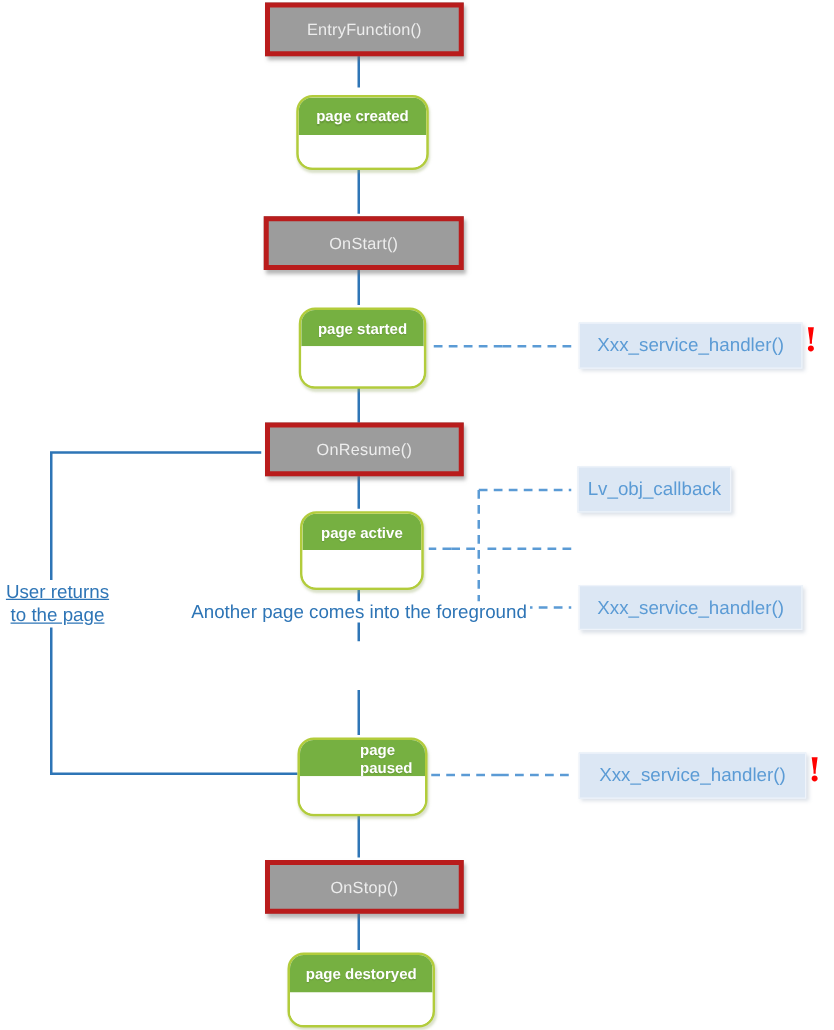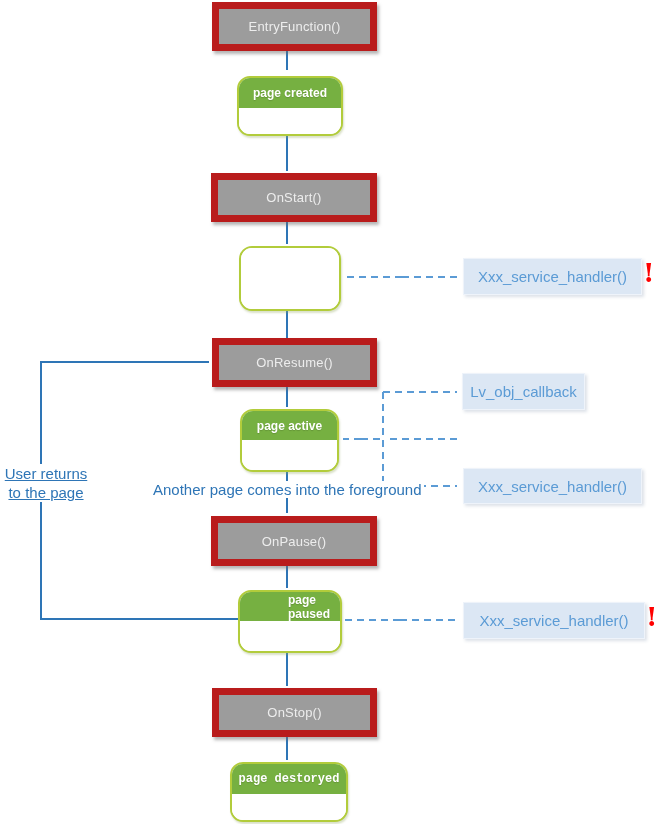--- a/index.html
+++ b/index.html
@@ -6,21 +6,21 @@
   .canvas{
     position:relative;width:667px;height:824px;background:#ffffff;
     font-family:"Liberation Sans",sans-serif;overflow:hidden;
   }
   .connectors{position:absolute;left:0;top:0;width:667px;height:824px;}
   .connectors path{fill:none;}
   .solidline{stroke:#2E75B6;stroke-width:2;}
   .dashline{stroke:#5B9BD5;stroke-width:2;stroke-dasharray:7 5;}
 
   .proc{
-    position:absolute;background:#9C9C9C;border:7px solid #b91c1c;
+    position:absolute;background:#9C9C9C;border:4px solid #b91c1c;
     box-shadow:2px 3px 3px rgba(110,110,110,.5);
     color:#EDEDED;font-size:13px;letter-spacing:.2px;
     display:flex;align-items:center;justify-content:center;
   }
   .state{
     position:absolute;border:2px solid #B2CC3B;border-radius:13px;
     background:#ffffff;overflow:hidden;
     box-shadow:1px 2px 2px rgba(150,170,100,.35);
     display:flex;flex-direction:column;
   }
@@ -81,39 +81,39 @@
     <path class="dashline" d="M383 392 L457 392" marker-end="url(#mD)"></path>
     <path class="dashline" d="M390 439 L457 439" marker-end="url(#mD)"></path>
     <path class="dashline" d="M383 486 L457 486" marker-end="url(#mD)"></path>
     <path class="dashline" d="M400 620 L344 620" marker-end="url(#mD)"></path>
     <path class="dashline" d="M400 620 L460 620" marker-end="url(#mD)"></path>
   </svg>
 
   <div class="proc" style="left:212px;top:2px;width:151px;height:35px;">EntryFunction()</div>
   <div class="proc" style="left:211px;top:173px;width:152px;height:35px;">OnStart()</div>
   <div class="proc" style="left:212px;top:338px;width:151px;height:35px;">OnResume()</div>
-  <div class="proc" style="left:211px;top:516px;width:152px;height:36px;">OnPause()</div>
   <div class="proc" style="left:212px;top:688px;width:151px;height:35px;">OnStop()</div>
 
   <div class="state" style="left:237px;top:76px;width:102px;height:56px;">
     <div class="state-header" style="height:30px;">page created</div>
     <div class="state-body"></div>
   </div>
   <div class="state" style="left:239px;top:246px;width:98px;height:61px;">
+    <div class="state-header" style="height:29px;">page started</div>
     <div class="state-body"></div>
   </div>
   <div class="state" style="left:240px;top:409px;width:95px;height:59px;">
     <div class="state-header" style="height:29px;">page active</div>
     <div class="state-body"></div>
   </div>
   <div class="state" style="left:238px;top:590px;width:100px;height:59px;">
     <div class="state-header" style="height:29px;padding-left:48px;">page paused</div>
     <div class="state-body"></div>
   </div>
-  <div class="state" style="left:230px;top:762px;width:114px;height:56px;font-family:Liberation Mono, monospace;">
+  <div class="state" style="left:230px;top:762px;width:114px;height:56px;">
     <div class="state-header" style="height:30px;">page destoryed</div>
     <div class="state-body"></div>
   </div>
 
   <div class="handler" style="left:463px;top:258px;width:177px;height:35px;">Xxx_service_handler()</div>
   <div class="handler" style="left:462px;top:373px;width:121px;height:35px;text-align:right;">Lv_obj_callback</div>
   <div class="handler" style="left:463px;top:468px;width:177px;height:34px;">Xxx_service_handler()</div>
   <div class="handler" style="left:463px;top:602px;width:180px;height:35px;">Xxx_service_handler()</div>
 
   <span class="alert" style="left:643px;top:260px;">!</span>

